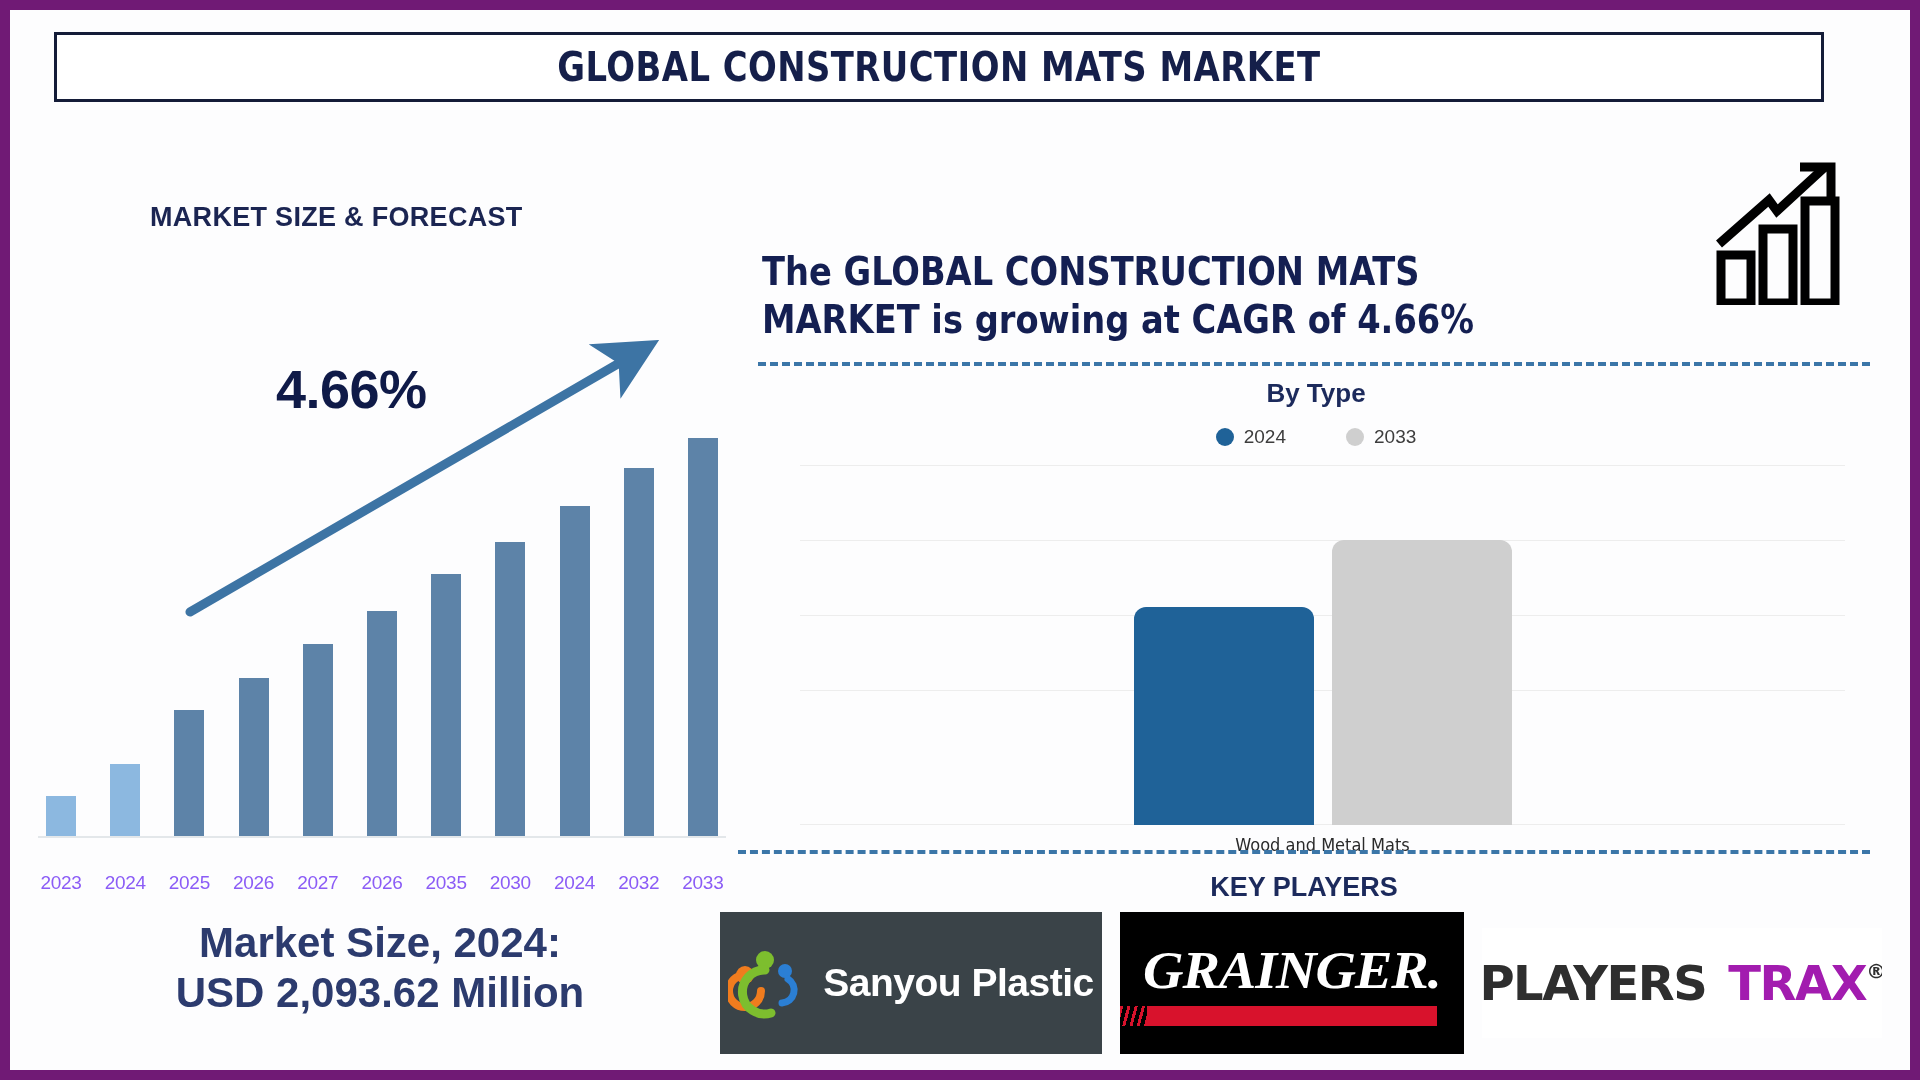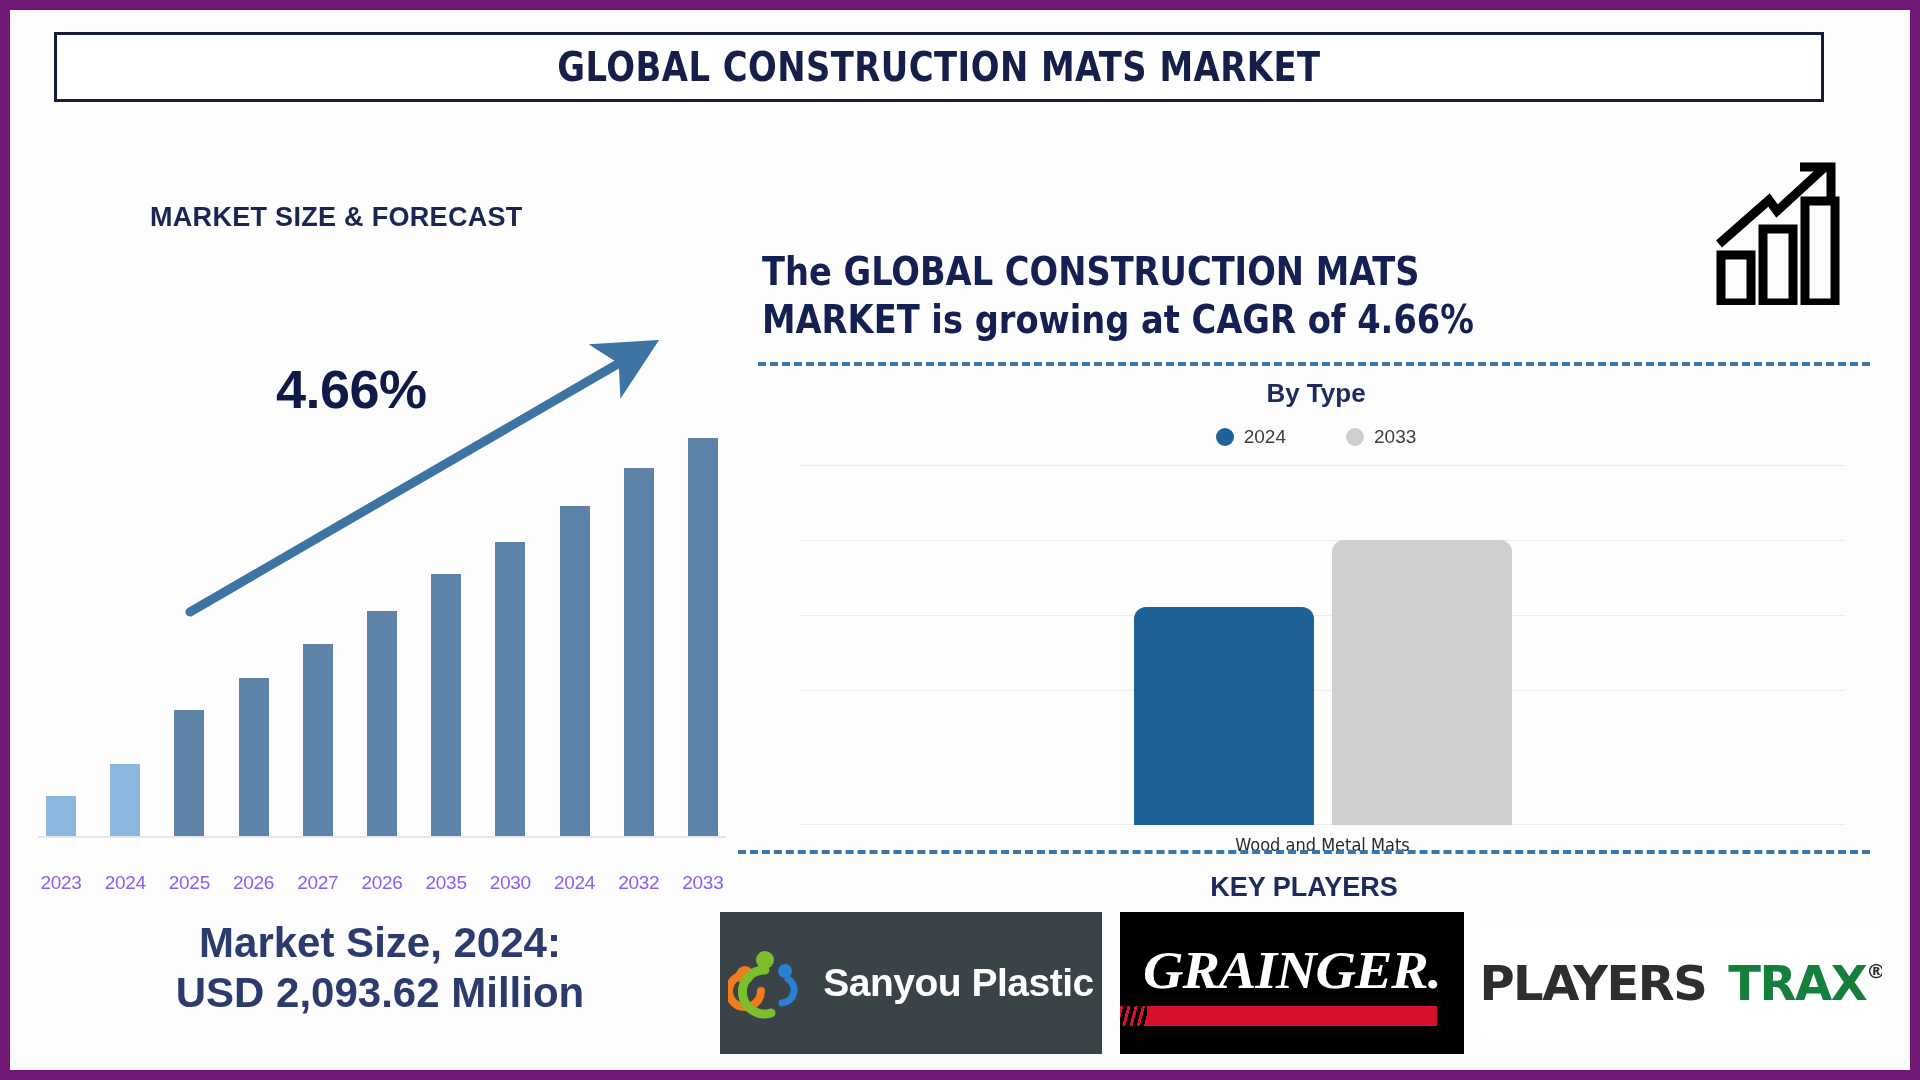--- a/index.html
+++ b/index.html
@@ -257,21 +257,21 @@
     width: 400px; height: 110px;
     background: #ffffff;
   }
   .gt-text {
     font-size: 48px; font-weight: 800;
     letter-spacing: -1.5px;
     font-family: "DejaVu Sans", sans-serif;
     display: flex; align-items: flex-start;
   }
   .gt-ground { color: #2e2e2e; }
-  .gt-trax { color: #15803d; margin-left: 22px; }
+  .gt-trax { color: #a21caf; margin-left: 22px; }
   .gt-reg { font-size: 20px; color: #2e2e2e; margin-top: 4px; }
 </style>
 </head>
 <body>
 
 <div id="page">
   <div class="inner">
 
     <div class="title-box">
       <div class="title-text">GLOBAL CONSTRUCTION MATS MARKET</div>

